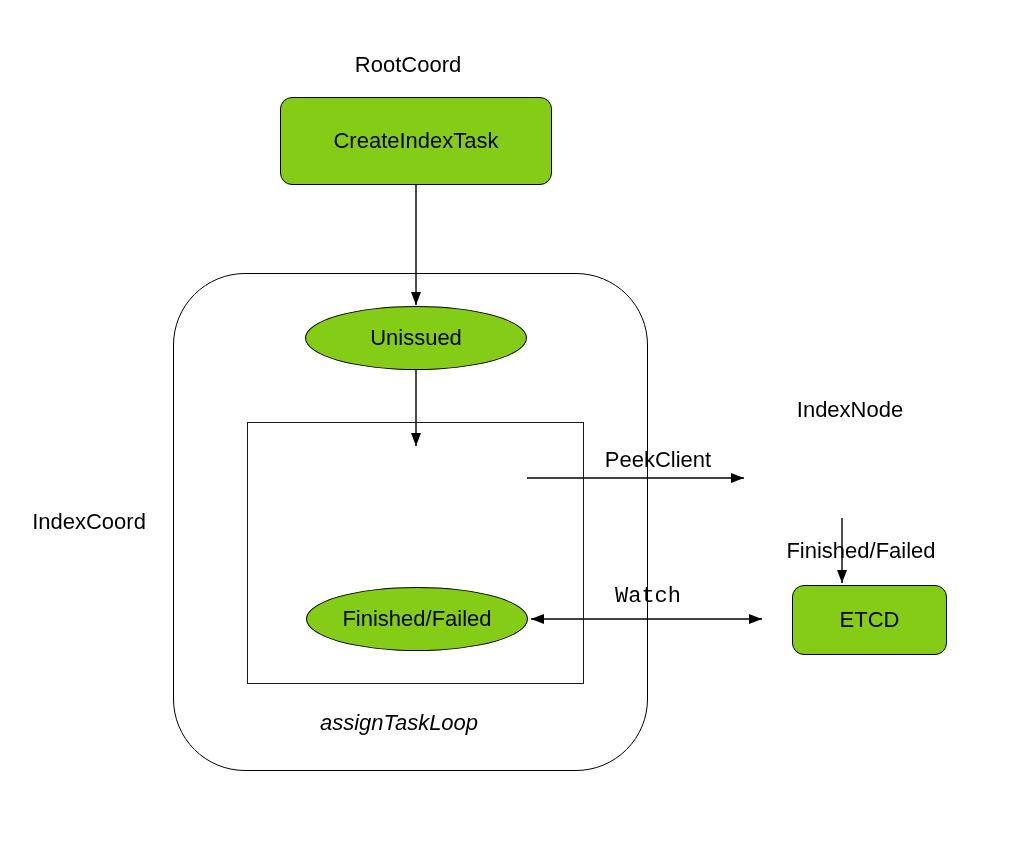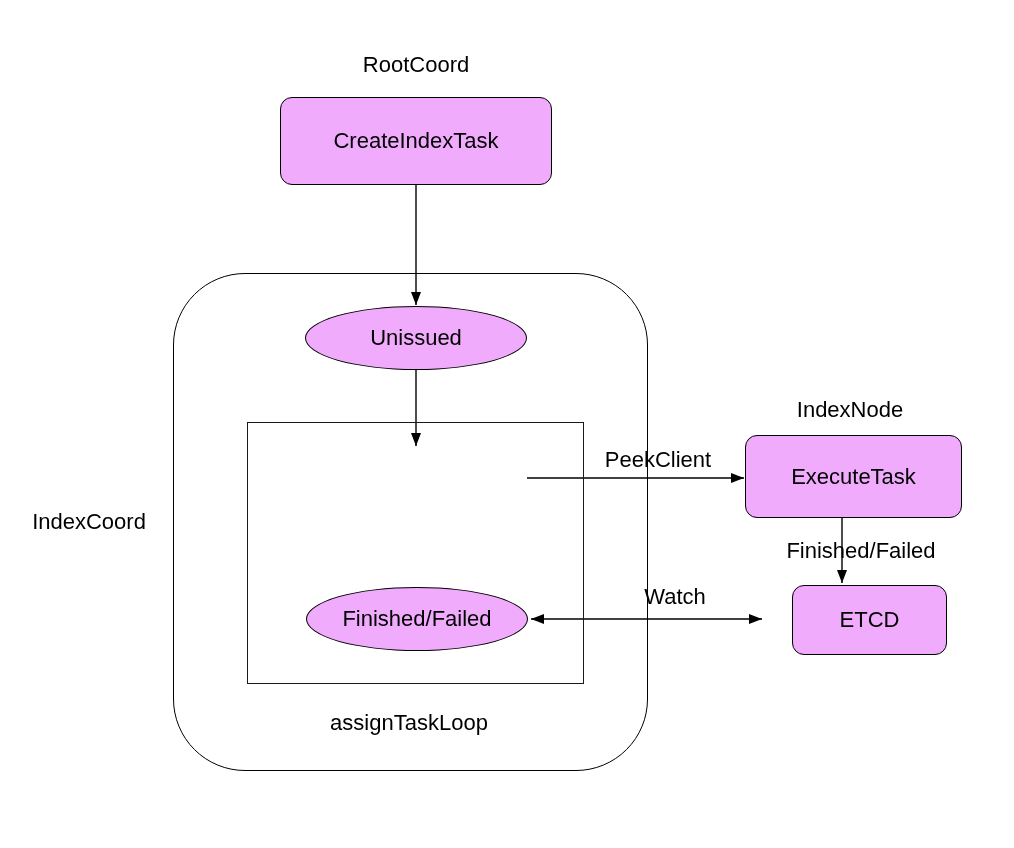--- a/index.html
+++ b/index.html
@@ -18,21 +18,21 @@
   }
   .edges {
     position: absolute;
     left: 0; top: 0;
     width: 1014px; height: 848px;
     pointer-events: none;
   }
   .node {
     position: absolute;
     border: 1.4px solid #000000;
-    background: #f0abfc;
+    background: #84cc16;
     display: flex;
     align-items: center;
     justify-content: center;
     font-size: 22px;
     white-space: nowrap;
     box-sizing: border-box;
   }
   .rounded-box { border-radius: 12px; }
   .ellipse { border-radius: 50%; text-align: center; }
   .container-group {
@@ -49,35 +49,35 @@
     box-sizing: border-box;
   }
   .float-label {
     position: absolute;
     font-size: 22px;
     white-space: nowrap;
     text-align: center;
     background: transparent;
   }
   
-  .lbl-rootcoord      { left: 316px; top: 52px;  width: 200px; }
+  .lbl-rootcoord      { left: 308px; top: 52px;  width: 200px; }
   .node-createindex   { left: 280px; top: 97px;  width: 272px; height: 88px; }
   .group-indexcoord   { left: 173px; top: 273px; width: 475px; height: 498px; }
   .lbl-indexcoord     { left: 8px;   top: 509px; width: 162px; }
   .node-unissued      { left: 305px; top: 306px; width: 222px; height: 64px; }
   .inner-assignloop   { left: 247px; top: 422px; width: 337px; height: 262px; }
   .node-inprogress    { left: 305px; top: 447px; width: 222px; height: 64px; }
   .node-finishedfailed{ left: 306px; top: 587px; width: 222px; height: 64px; }
-  .lbl-assigntaskloop { left: 284px; top: 710px; width: 250px; }
+  .lbl-assigntaskloop { left: 274px; top: 710px; width: 250px; font-style: italic; }
   .lbl-peekclient     { left: 583px; top: 447px; width: 150px; }
   .lbl-indexnode      { left: 750px; top: 397px; width: 200px; }
   .node-executetask   { left: 745px; top: 435px; width: 217px; height: 83px; }
   .lbl-finfailed-edge { left: 760px; top: 538px; width: 202px; }
   .node-etcd          { left: 792px; top: 585px; width: 155px; height: 70px; }
-  .lbl-watch          { left: 632px; top: 584px; width: 86px;  }
+  .lbl-watch          { left: 605px; top: 584px; width: 86px; font-family: Liberation Mono, monospace;  }
 </style>
 </head>
 <body>
 
 <div class="canvas">
 
   <svg class="edges" width="1014" height="848" viewBox="0 0 1014 848" xmlns="http://www.w3.org/2000/svg">
     <defs>
       <marker id="arrowhead" markerUnits="userSpaceOnUse" markerWidth="14" markerHeight="12" refX="13" refY="5" orient="auto-start-reverse">
         <path d="M0,0 L13,5 L0,10 z" fill="#000000"></path>
@@ -98,16 +98,15 @@
   <div class="float-label lbl-indexcoord">IndexCoord</div>
   <div class="float-label lbl-indexnode">IndexNode</div>
   <div class="float-label lbl-assigntaskloop">assignTaskLoop</div>
   <div class="float-label lbl-peekclient">PeekClient</div>
   <div class="float-label lbl-finfailed-edge">Finished/Failed</div>
   <div class="float-label lbl-watch">Watch</div>
 
   <div class="node rounded-box node-createindex">CreateIndexTask</div>
   <div class="node ellipse node-unissued">Unissued</div>
   <div class="node ellipse node-finishedfailed">Finished/Failed</div>
-  <div class="node rounded-box node-executetask">ExecuteTask</div>
   <div class="node rounded-box node-etcd">ETCD</div>
 
 </div>
 
 </body></html>

